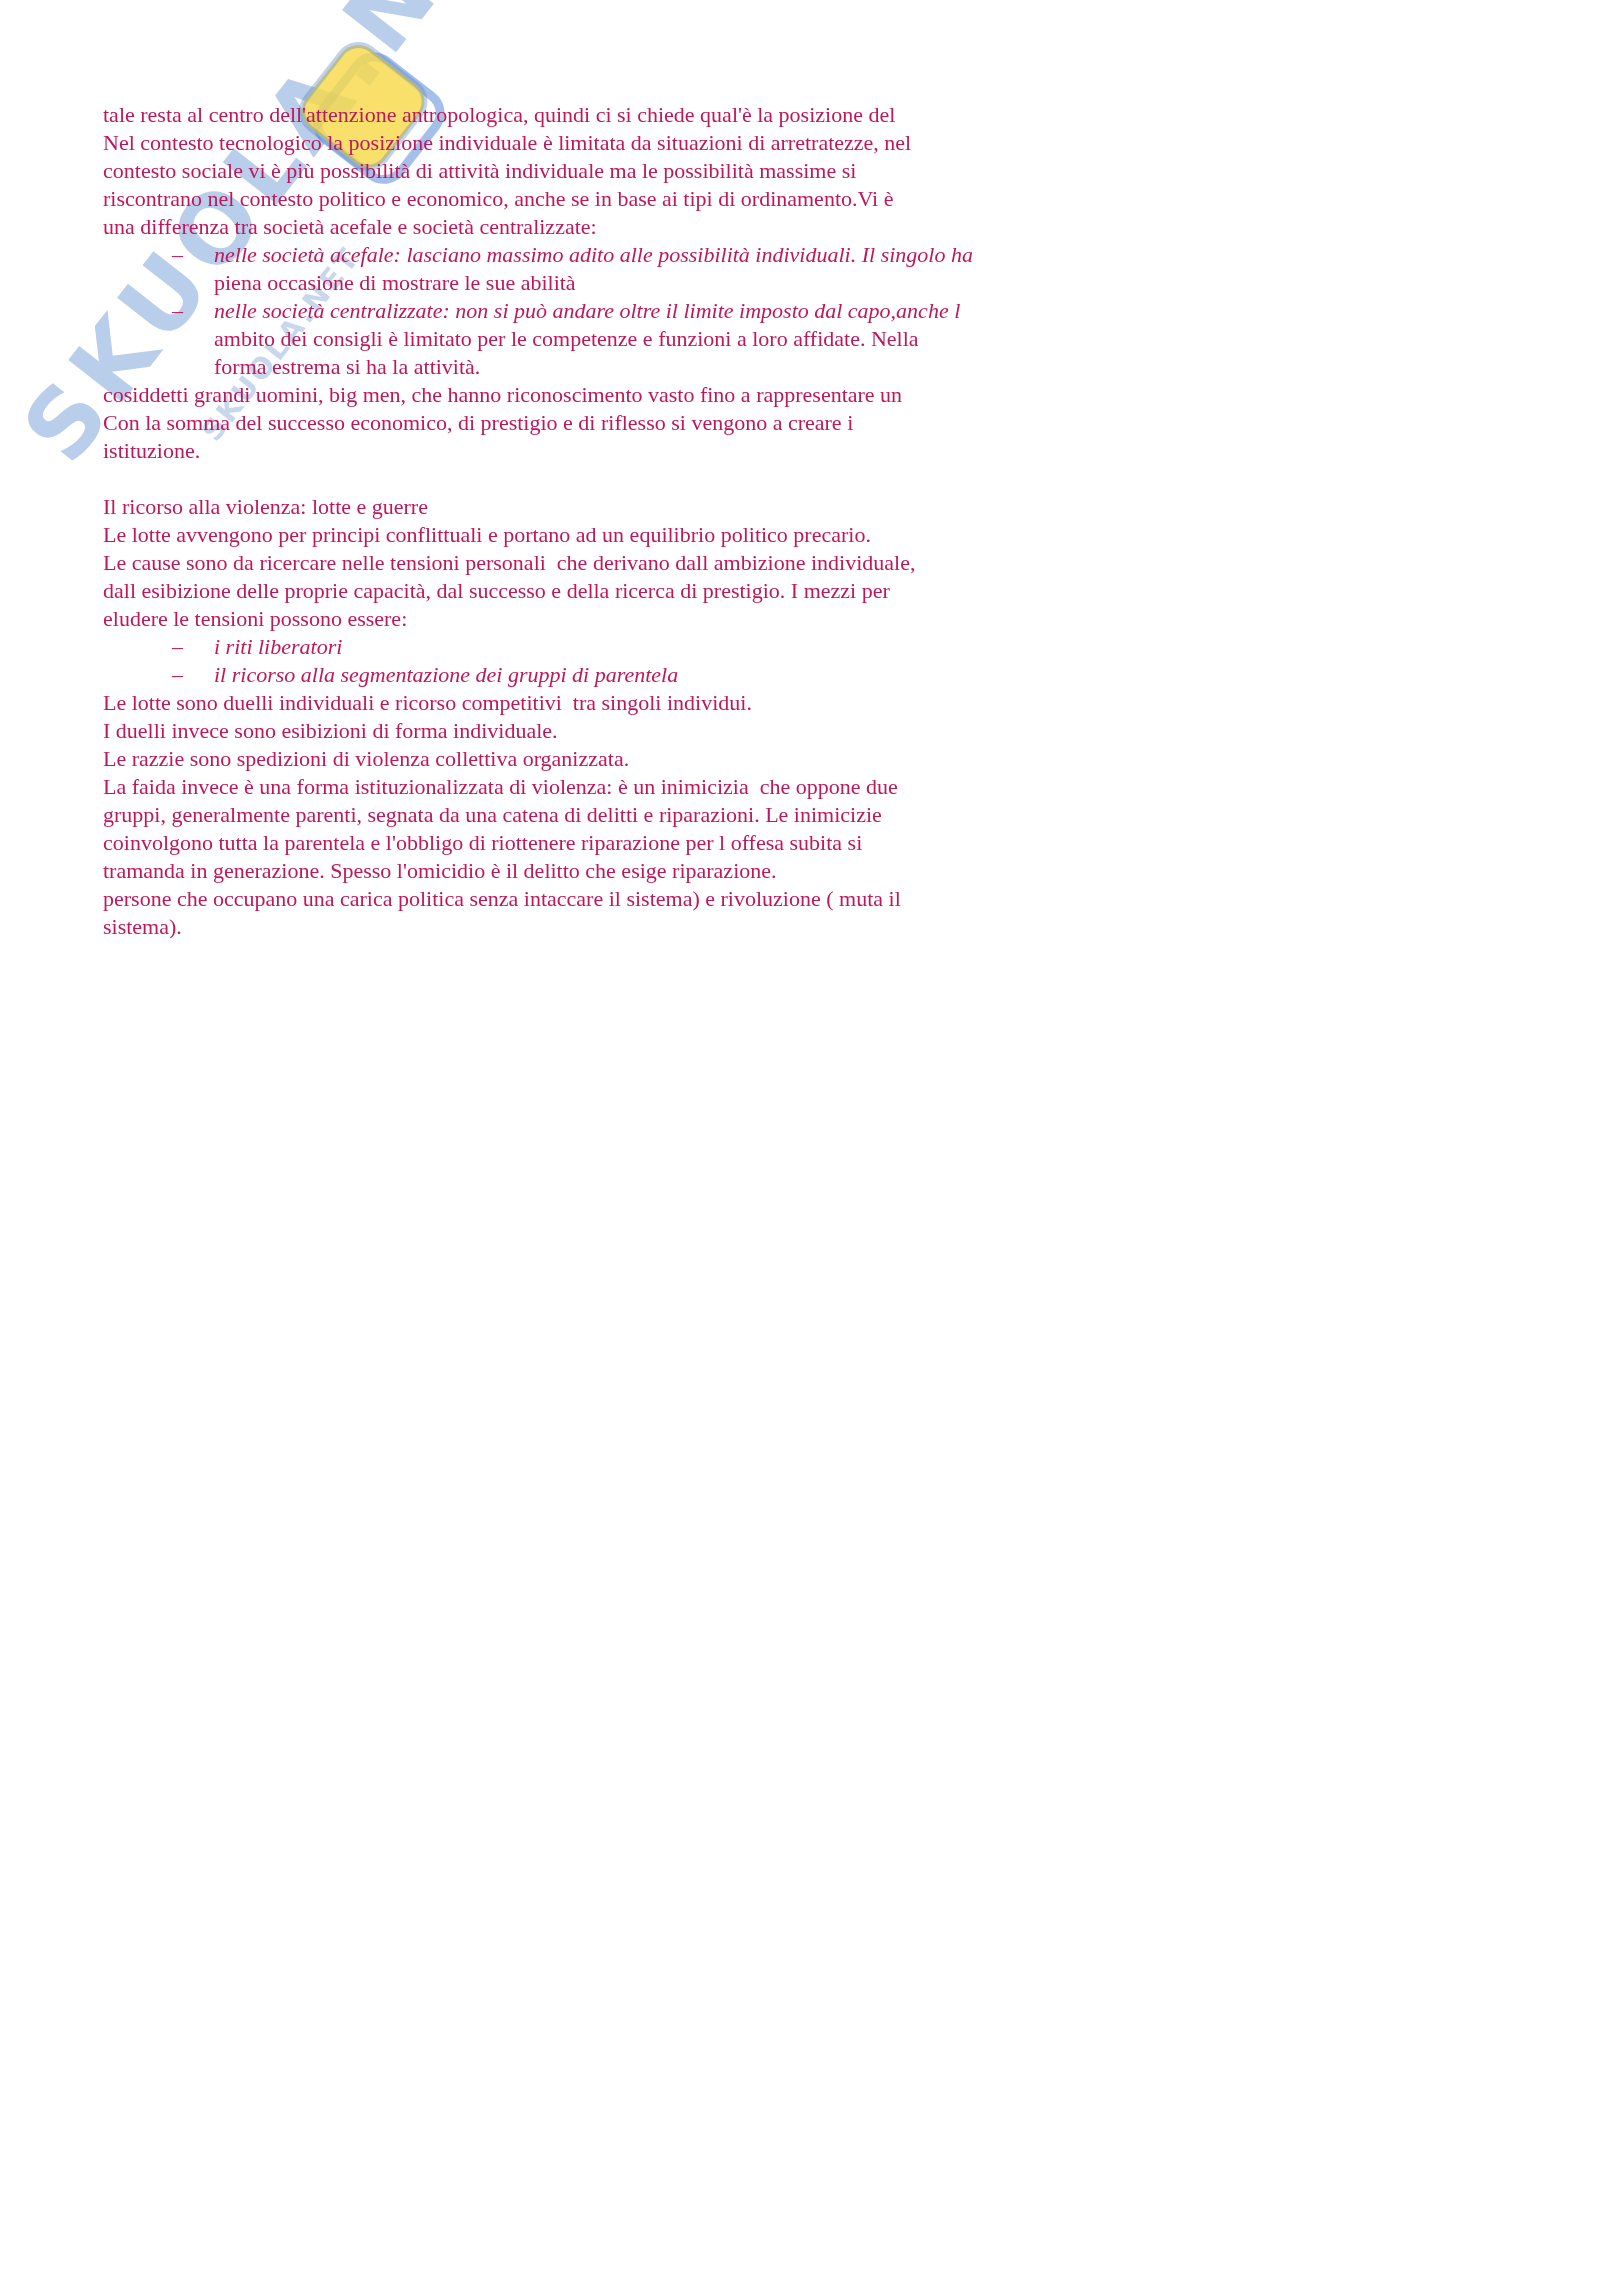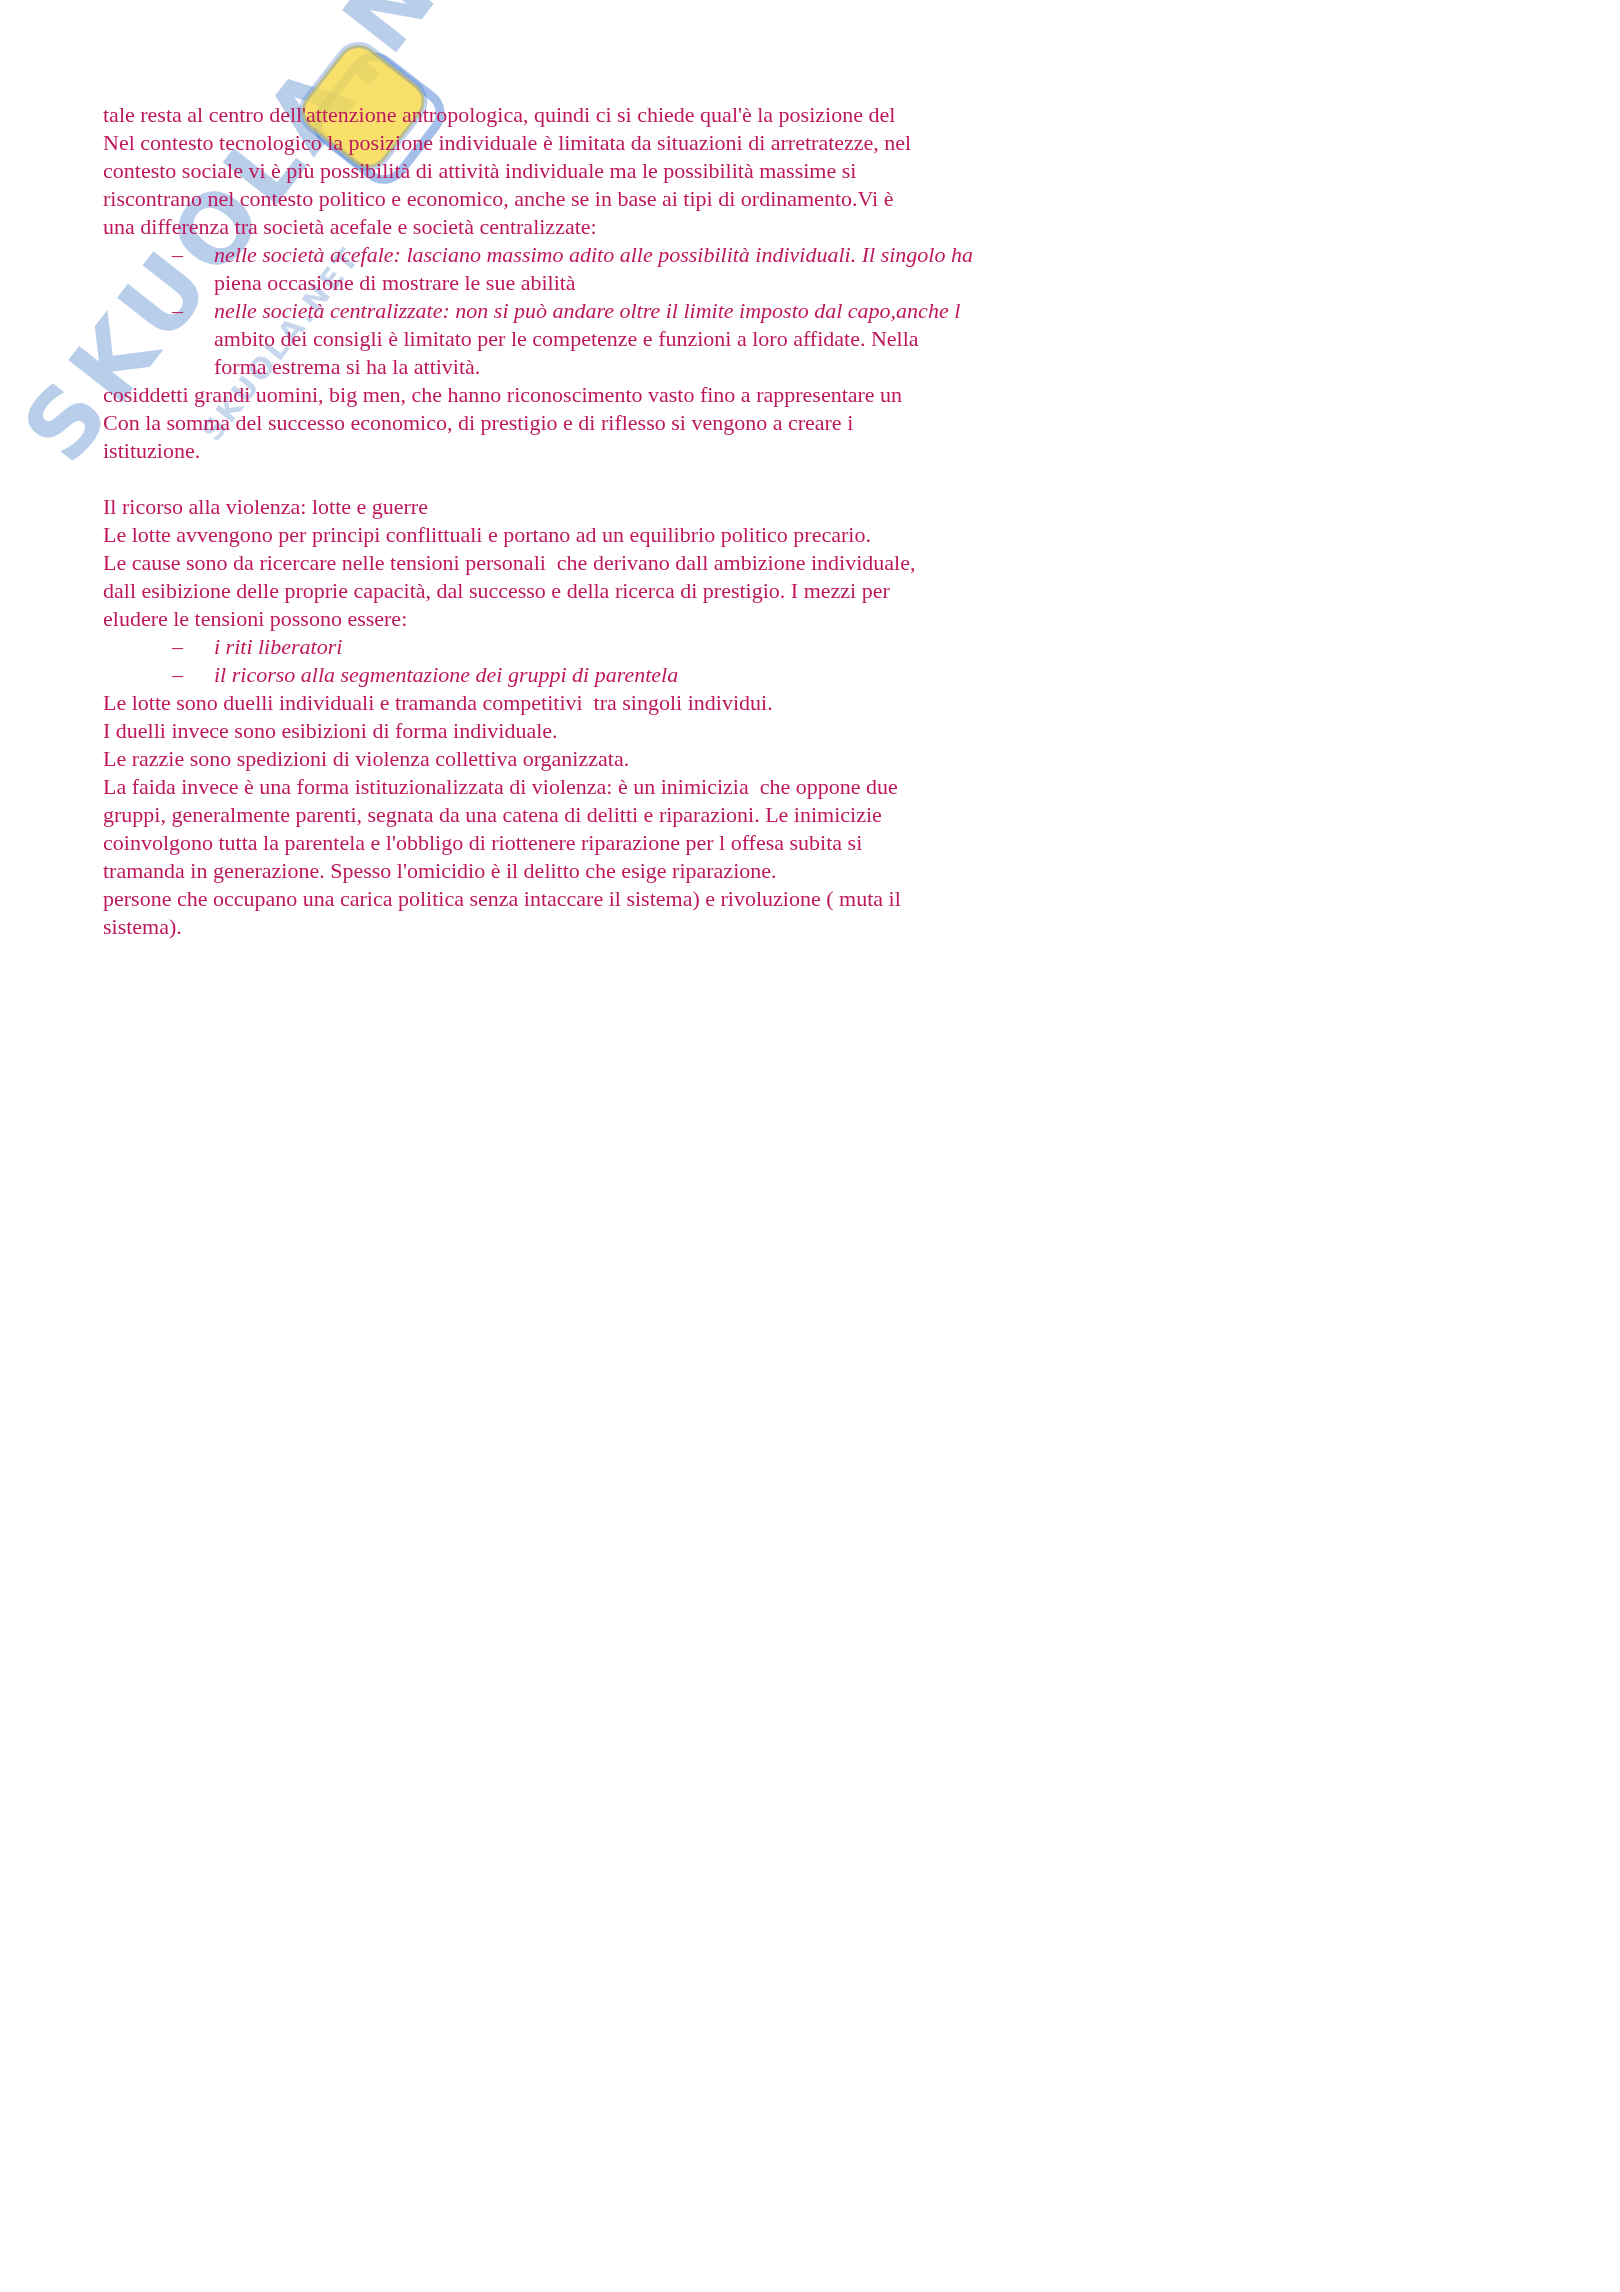--- a/index.html
+++ b/index.html
@@ -91,21 +91,21 @@
       <div class="line">Con la somma del successo economico, di prestigio e di riflesso si vengono a creare i</div>
       <div class="line">istituzione.</div>
       <div class="line"></div>
       <div class="line">Il ricorso alla violenza: lotte e guerre</div>
       <div class="line">Le lotte avvengono per principi conflittuali e portano ad un equilibrio politico precario.</div>
       <div class="line">Le cause sono da ricercare nelle tensioni personali  che derivano dall ambizione individuale,</div>
       <div class="line">dall esibizione delle proprie capacità, dal successo e della ricerca di prestigio. I mezzi per</div>
       <div class="line">eludere le tensioni possono essere:</div>
       <div class="line bullet-first"><span class="dash">–</span><span>i riti liberatori</span></div>
       <div class="line bullet-first"><span class="dash">–</span><span>il ricorso alla segmentazione dei gruppi di parentela</span></div>
-      <div class="line">Le lotte sono duelli individuali e tramanda competitivi  tra singoli individui.</div>
+      <div class="line">Le lotte sono duelli individuali e ricorso competitivi  tra singoli individui.</div>
       <div class="line">I duelli invece sono esibizioni di forma individuale.</div>
       <div class="line">Le razzie sono spedizioni di violenza collettiva organizzata.</div>
       <div class="line">La faida invece è una forma istituzionalizzata di violenza: è un inimicizia  che oppone due</div>
       <div class="line">gruppi, generalmente parenti, segnata da una catena di delitti e riparazioni. Le inimicizie</div>
       <div class="line">coinvolgono tutta la parentela e l'obbligo di riottenere riparazione per l offesa subita si</div>
       <div class="line">tramanda in generazione. Spesso l'omicidio è il delitto che esige riparazione.</div>
       <div class="line">persone che occupano una carica politica senza intaccare il sistema) e rivoluzione ( muta il</div>
       <div class="line">sistema).</div>
     </div>
 

